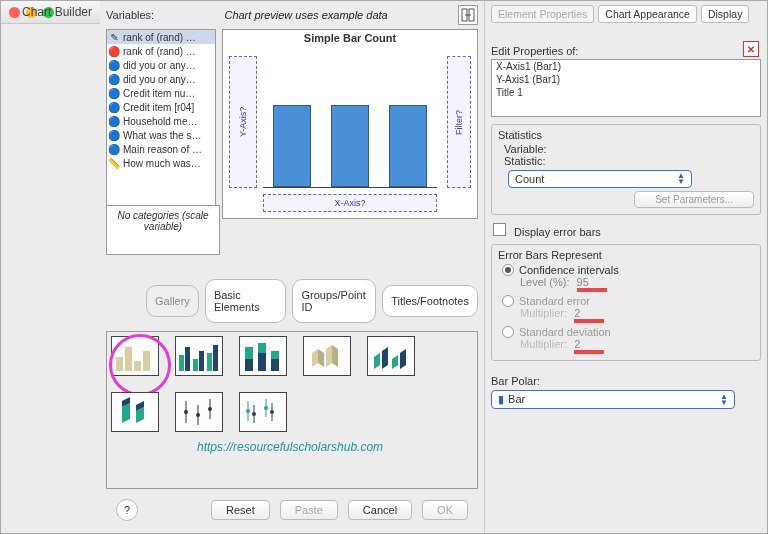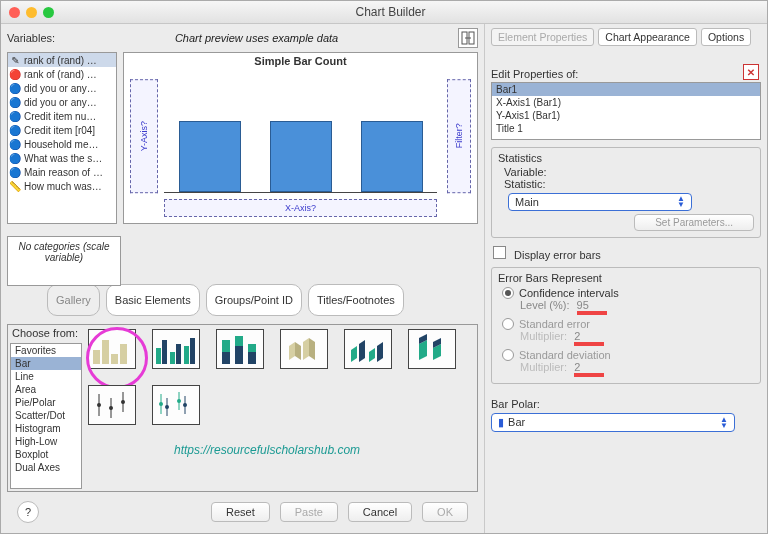--- a/index.html
+++ b/index.html
@@ -1,34 +1,34 @@
 <!DOCTYPE html>
 <html><head>
 <meta charset="utf-8">
 <style>
   html,body{margin:0;padding:0;font-family:-apple-system,Helvetica,Arial,sans-serif;font-size:11px;color:#333;background:#ececec;}
-  .window{width:768px;height:534px;background:#ececec;position:relative;border:1px solid #aaa;box-sizing:border-box;display:flex;flex-direction:column;}
+  .window{width:768px;height:534px;background:#ececec;position:relative;border:1px solid #aaa;box-sizing:border-box;display:flex;flex-direction:row;}
   .titlebar{height:22px;display:flex;align-items:center;padding:0 8px;border-bottom:1px solid #c6c6c6;background:linear-gradient(#f6f6f6,#e2e2e2);}
   .traffic{display:flex;gap:6px;margin-right:8px;}
   .tl{width:11px;height:11px;border-radius:50%;}
   .red{background:#ff5f57;} .yellow{background:#febc2e;} .green{background:#28c840;}
   .title{flex:1;text-align:center;font-size:12px;color:#444;margin-left:-40px;}
   .body{flex:1;display:flex;overflow:hidden;}
   .left{flex:1;display:flex;flex-direction:column;padding:4px 6px 6px 6px;gap:4px;position:relative;}
   .right{width:270px;border-left:1px solid #c9c9c9;padding:4px 6px 4px 6px;display:flex;flex-direction:column;background:#ececec;}
   .varhead{display:flex;align-items:center;height:20px;}
   .varlabel{font-size:11px;}
   .previewlabel{flex:1;text-align:center;font-style:italic;font-size:11px;color:#222;}
   .swapicon{width:18px;height:18px;border:1px solid #999;background:#fff;display:flex;align-items:center;justify-content:center;}
   .topsplit{display:flex;gap:6px;height:190px;}
   .varlist{width:108px;border:1px solid #999;background:#fff;overflow:hidden;font-size:10px;}
   .varrow{display:flex;align-items:center;gap:3px;height:14px;padding:0 2px;white-space:nowrap;overflow:hidden;border-bottom:0;}
   .varsel{background:#cdd9ea;}
   .hues{width:11px;height:11px;display:inline-flex;align-items:center;justify-content:center;}
-  .nocats{border:1px solid #999;background:#fff;width:108px;height:40px;margin-top:12px;text-align:center;font-style:italic;font-size:10px;padding:4px 2px;position:absolute;top:200px;left:6px;}
+  .nocats{border:1px solid #999;background:#fff;width:108px;height:40px;margin-top:4px;text-align:center;font-style:italic;font-size:10px;padding:4px 2px;position:absolute;top:200px;left:6px;}
   .preview{flex:1;border:1px solid #999;background:#fff;position:relative;}
   .charttitle{text-align:center;font-weight:bold;font-size:11px;padding:2px 0;}
   .drop{position:absolute;border:1px dashed #66a;color:#3a3acc;font-size:9px;background:#f4f4ff;}
   .yaxis{left:6px;top:26px;width:26px;bottom:30px;writing-mode:vertical-rl;transform:rotate(180deg);display:flex;align-items:center;justify-content:center;}
   .xaxis{left:40px;right:40px;bottom:6px;height:16px;display:flex;align-items:center;justify-content:center;}
   .filterbox{right:6px;top:26px;width:22px;bottom:30px;writing-mode:vertical-rl;transform:rotate(180deg);display:flex;align-items:center;justify-content:center;}
   .plot{position:absolute;left:40px;right:40px;top:24px;bottom:30px;border-bottom:1px solid #444;}
   .bars{position:absolute;bottom:0;left:10px;right:10px;display:flex;gap:20px;justify-content:space-around;height:100%;align-items:flex-end;}
   .bar{flex:1;max-width:60px;background:#4a90d9;border:1px solid #2a5c94;height:60%;}
   .tabs{display:flex;gap:6px;margin-top:56px;margin-left:40px;font-size:11px;align-items:center;}
@@ -160,35 +160,20 @@
       <div class="nocats">No categories (scale variable)</div>
 
       <div class="tabs">
         <div class="tab tabsel">Gallery</div>
         <div class="tab">Basic Elements</div>
         <div class="tab">Groups/Point ID</div>
         <div class="tab">Titles/Footnotes</div>
       </div>
 
       <div class="galpanel">
-        <div style="display:flex;flex-direction:column;">
-          <div class="choose">Choose from:</div>
-          <div class="chartlist" style="height:144px">
-            <div>Favorites</div>
-            <div class="sel">Bar</div>
-            <div>Line</div>
-            <div>Area</div>
-            <div>Pie/Polar</div>
-            <div>Scatter/Dot</div>
-            <div>Histogram</div>
-            <div>High-Low</div>
-            <div>Boxplot</div>
-            <div>Dual Axes</div>
-          </div>
-        </div>
         <div class="thumbs">
           <div style="position:relative">
             <div class="thumb">
               <svg class="svgbars">
                   <rect x="4" y="20" width="7" height="14" fill="#d6cfa3"></rect>
                   <rect x="13" y="10" width="7" height="24" fill="#d6cfa3"></rect>
                   <rect x="22" y="24" width="7" height="10" fill="#d6cfa3"></rect>
                   <rect x="31" y="14" width="7" height="20" fill="#d6cfa3"></rect>
                 </svg>
             </div>
@@ -270,37 +255,36 @@
         <div class="btn disabled">Paste</div>
         <div class="btn">Cancel</div>
         <div class="btn disabled">OK</div>
       </div>
     </div>
 
     <div class="right" style="position:relative">
       <div class="rtabs">
         <div class="rtab dis">Element Properties</div>
         <div class="rtab">Chart Appearance</div>
-        <div class="rtab">Options</div>
+        <div class="rtab">Display</div>
       </div>
       <div class="rgroup">Edit Properties of:</div>
       <div class="editlist">
-        <div class="sel">Bar1</div>
         <div>X-Axis1 (Bar1)</div>
         <div>Y-Axis1 (Bar1)</div>
         <div>Title 1</div>
       </div>
       <div class="delx">✕</div>
 
       <div class="fieldset">
         <div class="legend">Statistics</div>
         <div style="margin-left:6px">Variable:</div>
         <div style="margin-left:6px">Statistic:</div>
         <div class="sel-input">
-          <span>Main</span>
+          <span>Count</span>
           <span class="carets">▲<br>▼</span>
         </div>
         <div class="smallbtn">Set Parameters...</div>
         <div style="clear:both"></div>
       </div>
 
       <div style="margin:4px 0 2px 2px">
         <span class="cbx"></span>
         <span>Display error bars</span>
       </div>

